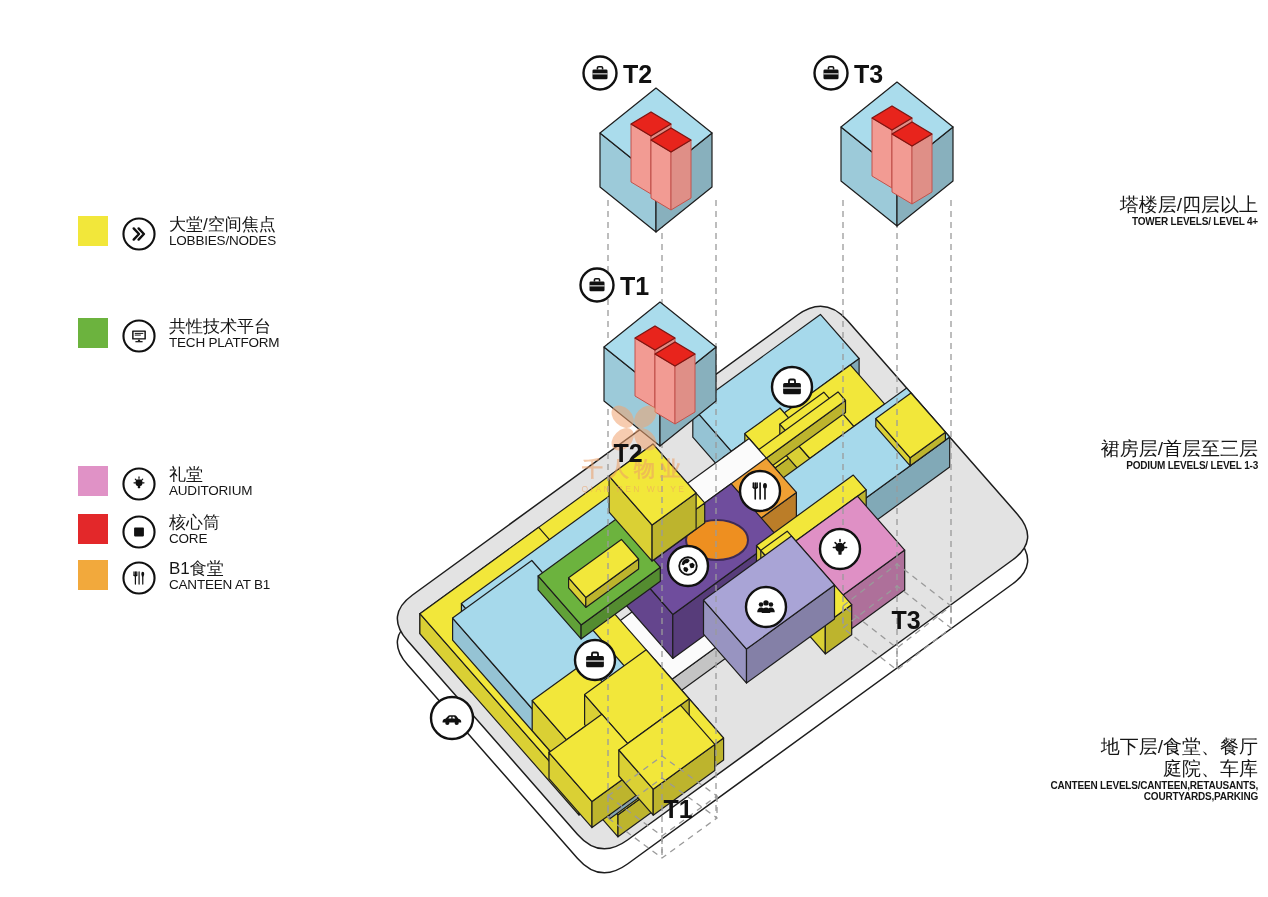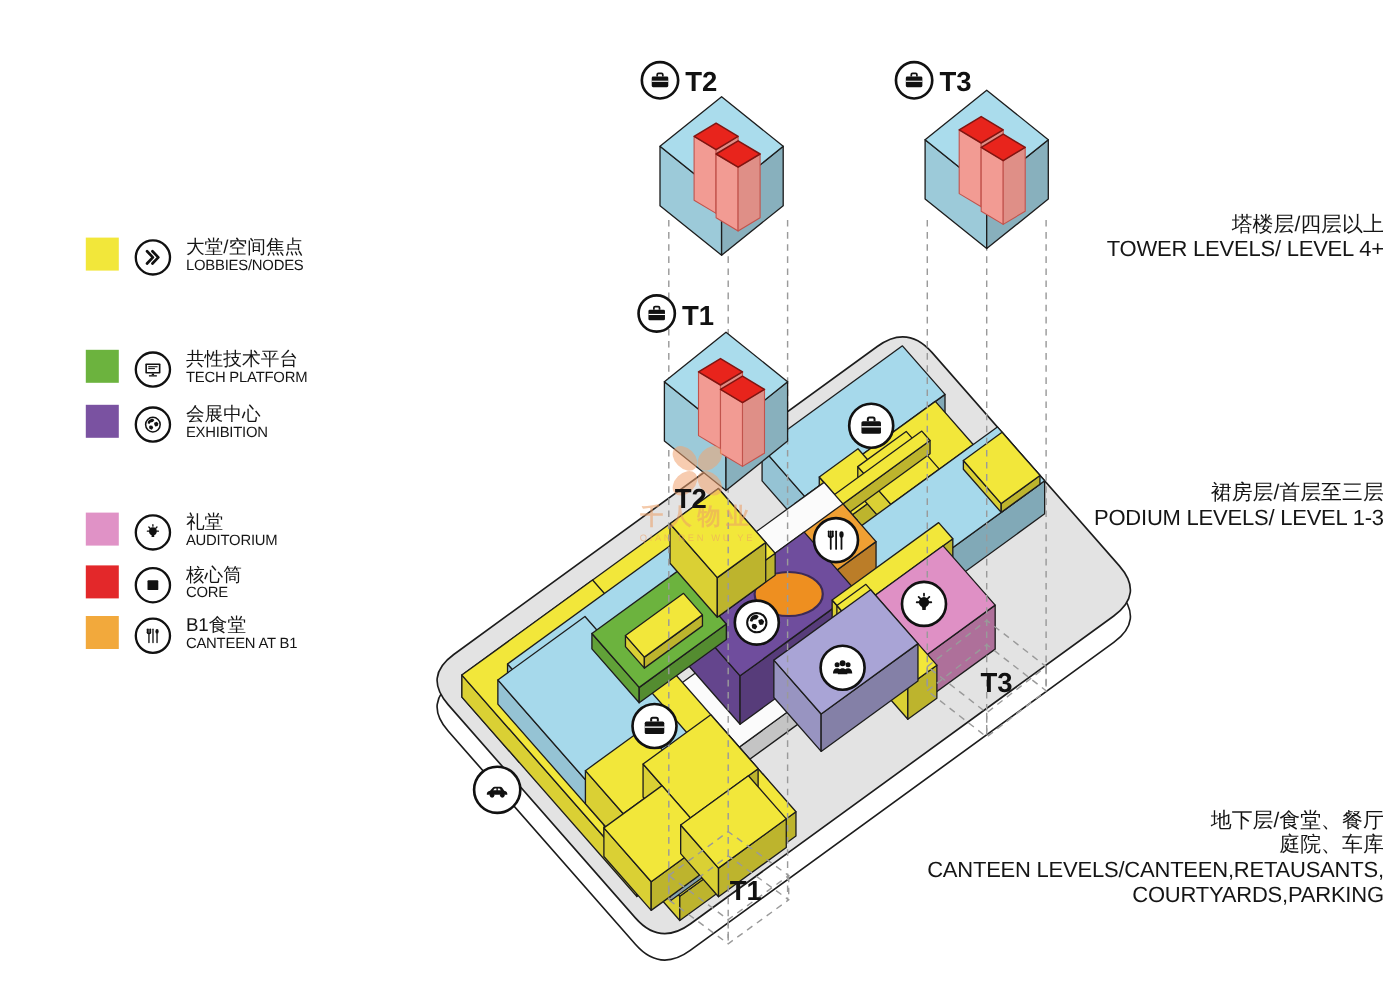--- a/index.html
+++ b/index.html
@@ -10,21 +10,21 @@
   .legend{position:absolute;left:0;top:0;width:400px;height:700px;}
   .lrow{position:absolute;left:78px;display:flex;height:34px;}
   .sw{width:30px;height:30px;flex:0 0 30px;}
   .lic{width:36px;height:36px;margin-left:13px;flex:0 0 36px;}
   .ltx{margin-left:12px;line-height:1.06;white-space:nowrap;}
   .zh{font-size:17px;color:#151515;}
   .en{font-size:13.5px;font-weight:400;letter-spacing:-0.2px;color:#151515;}
   
   .rlab{position:absolute;right:10px;text-align:right;line-height:1.15;white-space:nowrap;}
   .rlab .zh{font-size:19px;}
-  .rlab .en{font-size:20px;font-weight:400;letter-spacing:-0.2px;}
+  .rlab .en{font-size:10px;font-weight:700;letter-spacing:-0.2px;}
   
   .tl{font:700 25px "Liberation Sans","DejaVu Sans",sans-serif;fill:#111;}
   .tlm{text-anchor:middle;}
   .wmzh{font:700 21px "Liberation Sans","DejaVu Sans",sans-serif;fill:#ec9f66;letter-spacing:5px;}
   .wmen{font:400 8.5px "Liberation Sans","DejaVu Sans",sans-serif;fill:#ec9f66;letter-spacing:2.4px;}
 </style>
 </head>
 <body>
 
 <svg width="0" height="0" style="position:absolute" aria-hidden="true">
@@ -321,31 +321,20 @@
       <span class="sw" style="background: rgb(108, 179, 62);"></span>
       <svg class="lic" viewBox="0 0 44 44">
           <circle cx="22" cy="22" r="19" fill="#fff" stroke="#111" stroke-width="2.6"></circle>
           <use href="#sym-monitor" x="10" y="10" width="24" height="24"></use>
         </svg>
       <div class="ltx">
           <div class="zh">共性技术平台</div>
           <div class="en">TECH PLATFORM</div>
         </div>
     </div>
-    <div class="lrow" style="top:368px">
-      <span class="sw" style="background: rgb(122, 82, 161);"></span>
-      <svg class="lic" viewBox="0 0 44 44">
-          <circle cx="22" cy="22" r="19" fill="#fff" stroke="#111" stroke-width="2.6"></circle>
-          <use href="#sym-globe" x="10" y="10" width="24" height="24"></use>
-        </svg>
-      <div class="ltx">
-          <div class="zh">会展中心</div>
-          <div class="en">EXHIBITION</div>
-        </div>
-    </div>
     <div class="lrow" style="top:466px">
       <span class="sw" style="background: rgb(224, 146, 198);"></span>
       <svg class="lic" viewBox="0 0 44 44">
           <circle cx="22" cy="22" r="19" fill="#fff" stroke="#111" stroke-width="2.6"></circle>
           <use href="#sym-bulb" x="10" y="10" width="24" height="24"></use>
         </svg>
       <div class="ltx">
           <div class="zh">礼堂</div>
           <div class="en">AUDITORIUM</div>
         </div>

